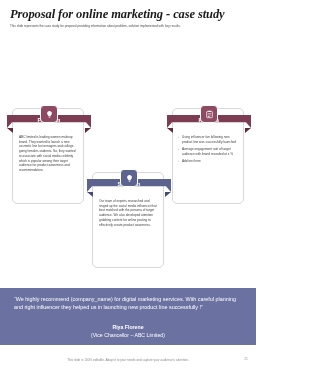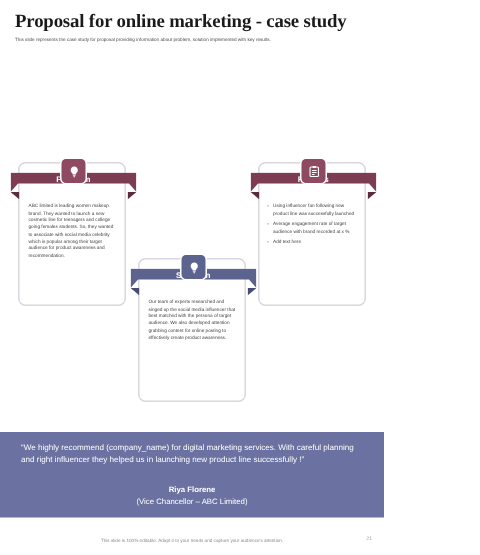--- a/index.html
+++ b/index.html
@@ -27,20 +27,21 @@
     position: absolute;
     left: 10px;
     top: 8px;
     width: 238px;
     font-family: "Liberation Serif", serif;
     font-size: 12.5px;
     font-weight: bold;
     color: #1a1a1a;
     letter-spacing: -0.1px;
     line-height: 1.1;
+    font-style: italic;
   }
   .subtitle {
     position: absolute;
     left: 10px;
     top: 24px;
     width: 238px;
     font-size: 3.1px;
     line-height: 1.35;
     color: #4a4a4a;
   }

